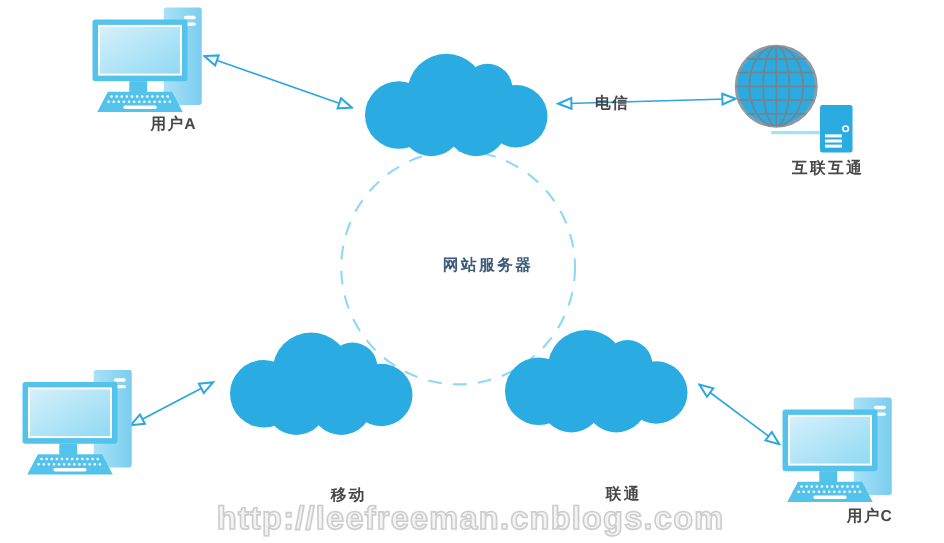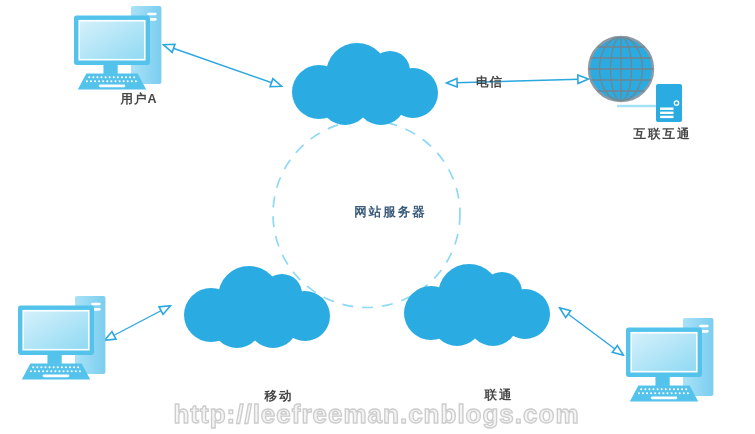--- a/index.html
+++ b/index.html
@@ -120,14 +120,15 @@
 
   <div class="lbl" style="left:596px;top:126px;width:85px;letter-spacing:2px;">互联互通</div>
 
   <div class="lbl lbl-center" style="left:316px;top:204px;width:101px;">网站服务器</div>
 
 
   <div class="lbl" style="left:433px;top:387px;width:84px;letter-spacing:2px;">联通</div>
 
   <div class="lbl" style="left:213px;top:388px;width:84px;letter-spacing:2px;">移动</div>
 
+  <div class="lbl" style="left:630px;top:405px;width:84px;">用户C</div>
 
 </div>
 
 </body></html>

